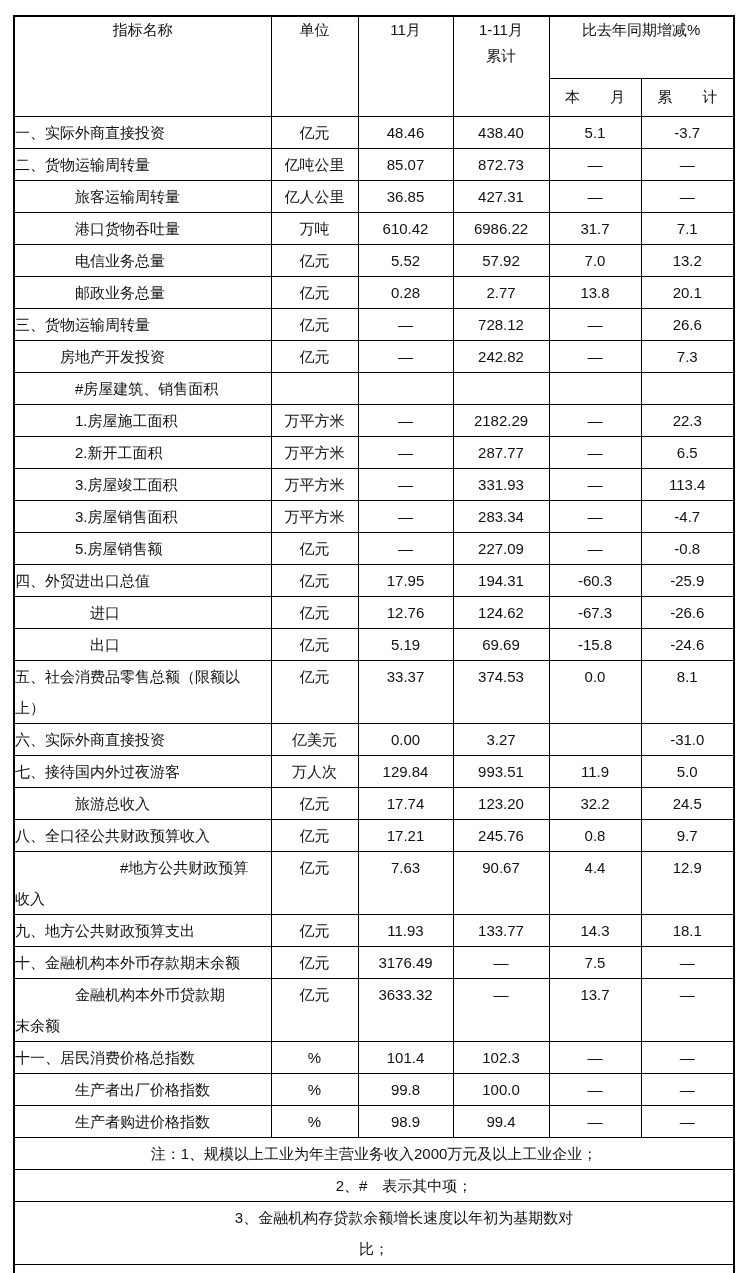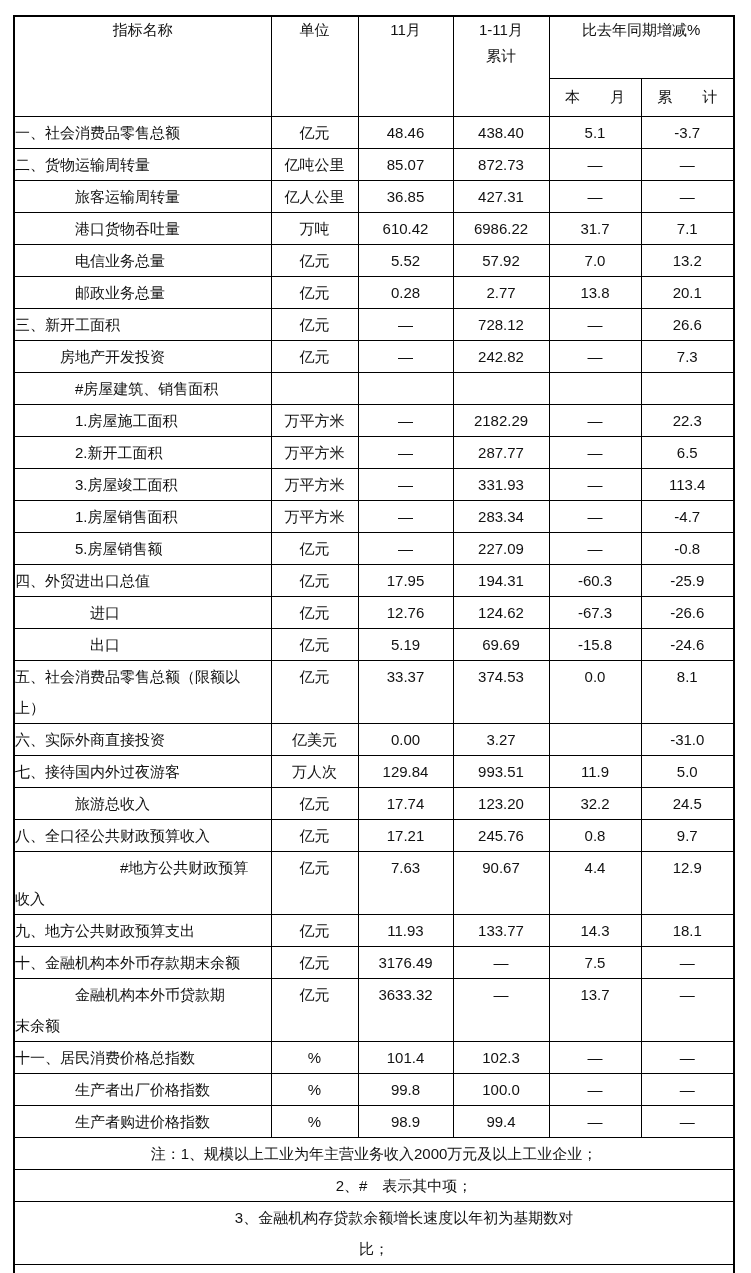--- a/index.html
+++ b/index.html
@@ -85,21 +85,21 @@
 累计</th>
       <th colspan="2" class="h">比去年同期增减%</th>
     </tr>
     <tr class="hrow2">
       <th class="h2">本　　月</th>
       <th class="h2">累　　计</th>
     </tr>
   </thead>
   <tbody>
       <tr>
-        <td class="name-cell">一、社会消费品零售总额</td>
+        <td class="name-cell">一、实际外商直接投资</td>
         <td class="val-cell">亿元</td>
         <td class="val-cell">48.46</td>
         <td class="val-cell">438.40</td>
         <td class="val-cell">5.1</td>
         <td class="val-cell">-3.7</td>
       </tr>
       <tr>
         <td class="name-cell">二、货物运输周转量</td>
         <td class="val-cell">亿吨公里</td>
         <td class="val-cell">85.07</td>
@@ -133,21 +133,21 @@
       </tr>
       <tr>
         <td class="name-cell">　　　　邮政业务总量</td>
         <td class="val-cell">亿元</td>
         <td class="val-cell">0.28</td>
         <td class="val-cell">2.77</td>
         <td class="val-cell">13.8</td>
         <td class="val-cell">20.1</td>
       </tr>
       <tr>
-        <td class="name-cell">三、新开工面积</td>
+        <td class="name-cell">三、货物运输周转量</td>
         <td class="val-cell">亿元</td>
         <td class="val-cell">—</td>
         <td class="val-cell">728.12</td>
         <td class="val-cell">—</td>
         <td class="val-cell">26.6</td>
       </tr>
       <tr>
         <td class="name-cell">　　　房地产开发投资</td>
         <td class="val-cell">亿元</td>
         <td class="val-cell">—</td>
@@ -181,21 +181,21 @@
       </tr>
       <tr>
         <td class="name-cell">　　　　3.房屋竣工面积</td>
         <td class="val-cell">万平方米</td>
         <td class="val-cell">—</td>
         <td class="val-cell">331.93</td>
         <td class="val-cell">—</td>
         <td class="val-cell">113.4</td>
       </tr>
       <tr>
-        <td class="name-cell">　　　　1.房屋销售面积</td>
+        <td class="name-cell">　　　　3.房屋销售面积</td>
         <td class="val-cell">万平方米</td>
         <td class="val-cell">—</td>
         <td class="val-cell">283.34</td>
         <td class="val-cell">—</td>
         <td class="val-cell">-4.7</td>
       </tr>
       <tr>
         <td class="name-cell">　　　　5.房屋销售额</td>
         <td class="val-cell">亿元</td>
         <td class="val-cell">—</td>

